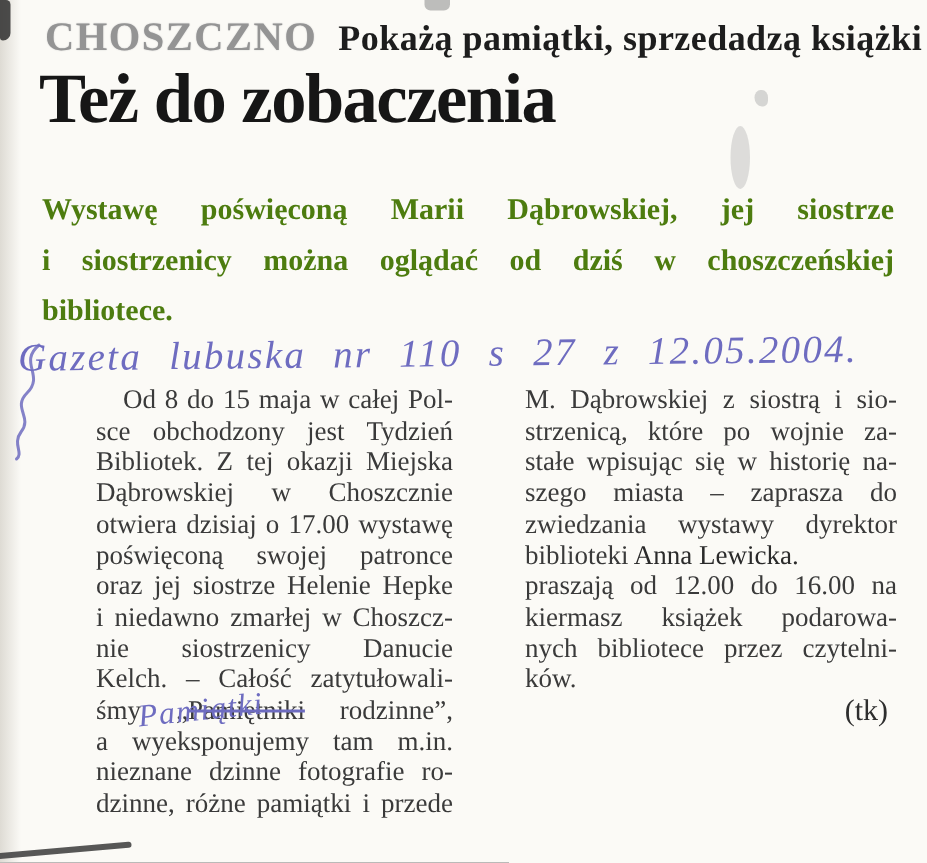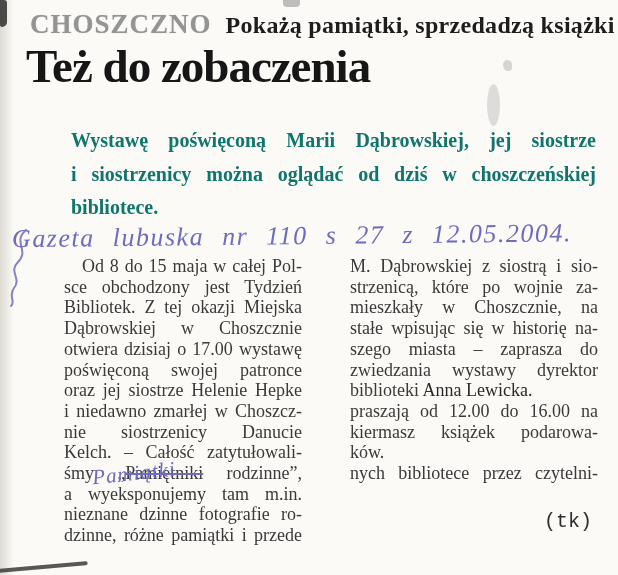--- a/index.html
+++ b/index.html
@@ -24,40 +24,40 @@
   
   .kicker{position:absolute;left:30px;top:9px;width:580px;white-space:nowrap;}
   .kicker-loc{font-size:27px;font-weight:bold;color:#949494;letter-spacing:1px;
     text-shadow:0 0 1px #c9c9c9;}
   .kicker-title{font-size:24px;font-weight:bold;color:#1d1d1d;margin-left:10px;letter-spacing:.3px;}
   
   .headline{position:absolute;left:26px;top:42px;margin:0;font-size:47px;line-height:1.05;
     font-weight:bold;color:#161616;letter-spacing:-1px;white-space:nowrap;}
   
   .lede{position:absolute;left:28px;top:124px;width:568px;}
-  .lede-line{font-size:20px;font-weight:bold;color:#0f766e;line-height:33.5px;
-    white-space:nowrap;overflow:hidden;margin-left:43px;}
+  .lede-line{font-size:20px;font-weight:bold;color:#4d7c0f;line-height:33.5px;
+    white-space:nowrap;overflow:hidden;}
   .lede-line.j{text-align:justify;text-align-last:justify;}
   
   .handnote{position:absolute;left:12px;top:221px;width:598px;
     font-style:italic;font-size:26px;color:#6e6cc0;letter-spacing:1.5px;word-spacing:10px;
     white-space:nowrap;transform:rotate(-.6deg);}
   .correction{position:absolute;left:92px;top:461px;font-style:italic;font-size:21px;
     color:#6e6cc0;letter-spacing:1px;transform:rotate(-6deg);}
   .flourish{position:absolute;left:2px;top:228px;}
   
   .col{position:absolute;top:256px;}
   .col-left{left:28px;width:274px;}
   .col-right{left:314px;width:284px;}
   .bl{font-size:18px;line-height:20.7px;color:#3a3a3a;white-space:nowrap;overflow:hidden;margin-left:36px;}
   .bl.j{text-align:justify;text-align-last:justify;}
   .bl.indent{text-indent:18px;}
   .struck{text-decoration:line-through;text-decoration-color:#6e6cc0;text-decoration-thickness:2px;}
   .director-name{font-weight:normal;color:#2a2a2a;}
-  .byline{margin-top:26px;text-align:right;font-size:20px;color:#2e2e2e;padding-right:6px;font-family:Liberation Mono, monospace;}
+  .byline{text-align:right;font-size:20px;color:#2e2e2e;padding-right:6px;}
 </style>
 </head>
 <body>
 
 <div class="page">
 
   <div class="edge-left"></div>
   <div class="smudge-tl"></div>
   <div class="mark-tc"></div>
   <div class="smudge-hr"></div>
@@ -95,27 +95,26 @@
     <div class="bl j">Kelch. – Całość zatytułowali-</div>
     <div class="bl j"><span>śmy „</span><span class="struck">Pamiętniki</span><span> rodzinne”,</span></div>
     <div class="bl j">a wyeksponujemy tam m.in.</div>
     <div class="bl j">nieznane dzinne fotografie ro-</div>
     <div class="bl j">dzinne, różne pamiątki i przede</div>
   </div>
 
   <div class="col col-right">
     <div class="bl j">M. Dąbrowskiej z siostrą i sio-</div>
     <div class="bl j">strzenicą, które po wojnie za-</div>
-    <div class="bl j">mieszkały w Choszcznie, na</div>
     <div class="bl j">stałe wpisując się w historię na-</div>
     <div class="bl j">szego miasta – zaprasza do</div>
     <div class="bl j">zwiedzania wystawy dyrektor</div>
     <div class="bl"><span>biblioteki </span><span class="director-name">Anna Lewicka.</span></div>
     <div class="bl j">praszają od 12.00 do 16.00 na</div>
     <div class="bl j">kiermasz książek podarowa-</div>
+    <div class="bl j">nych bibliotece przez czytelni-</div>
     <div class="bl">ków.</div>
-    <div class="bl j">nych bibliotece przez czytelni-</div>
     <div class="byline">(tk)</div>
   </div>
 
   <div class="correction">Pamiątki</div>
 
 </div>
 
 </body></html>

